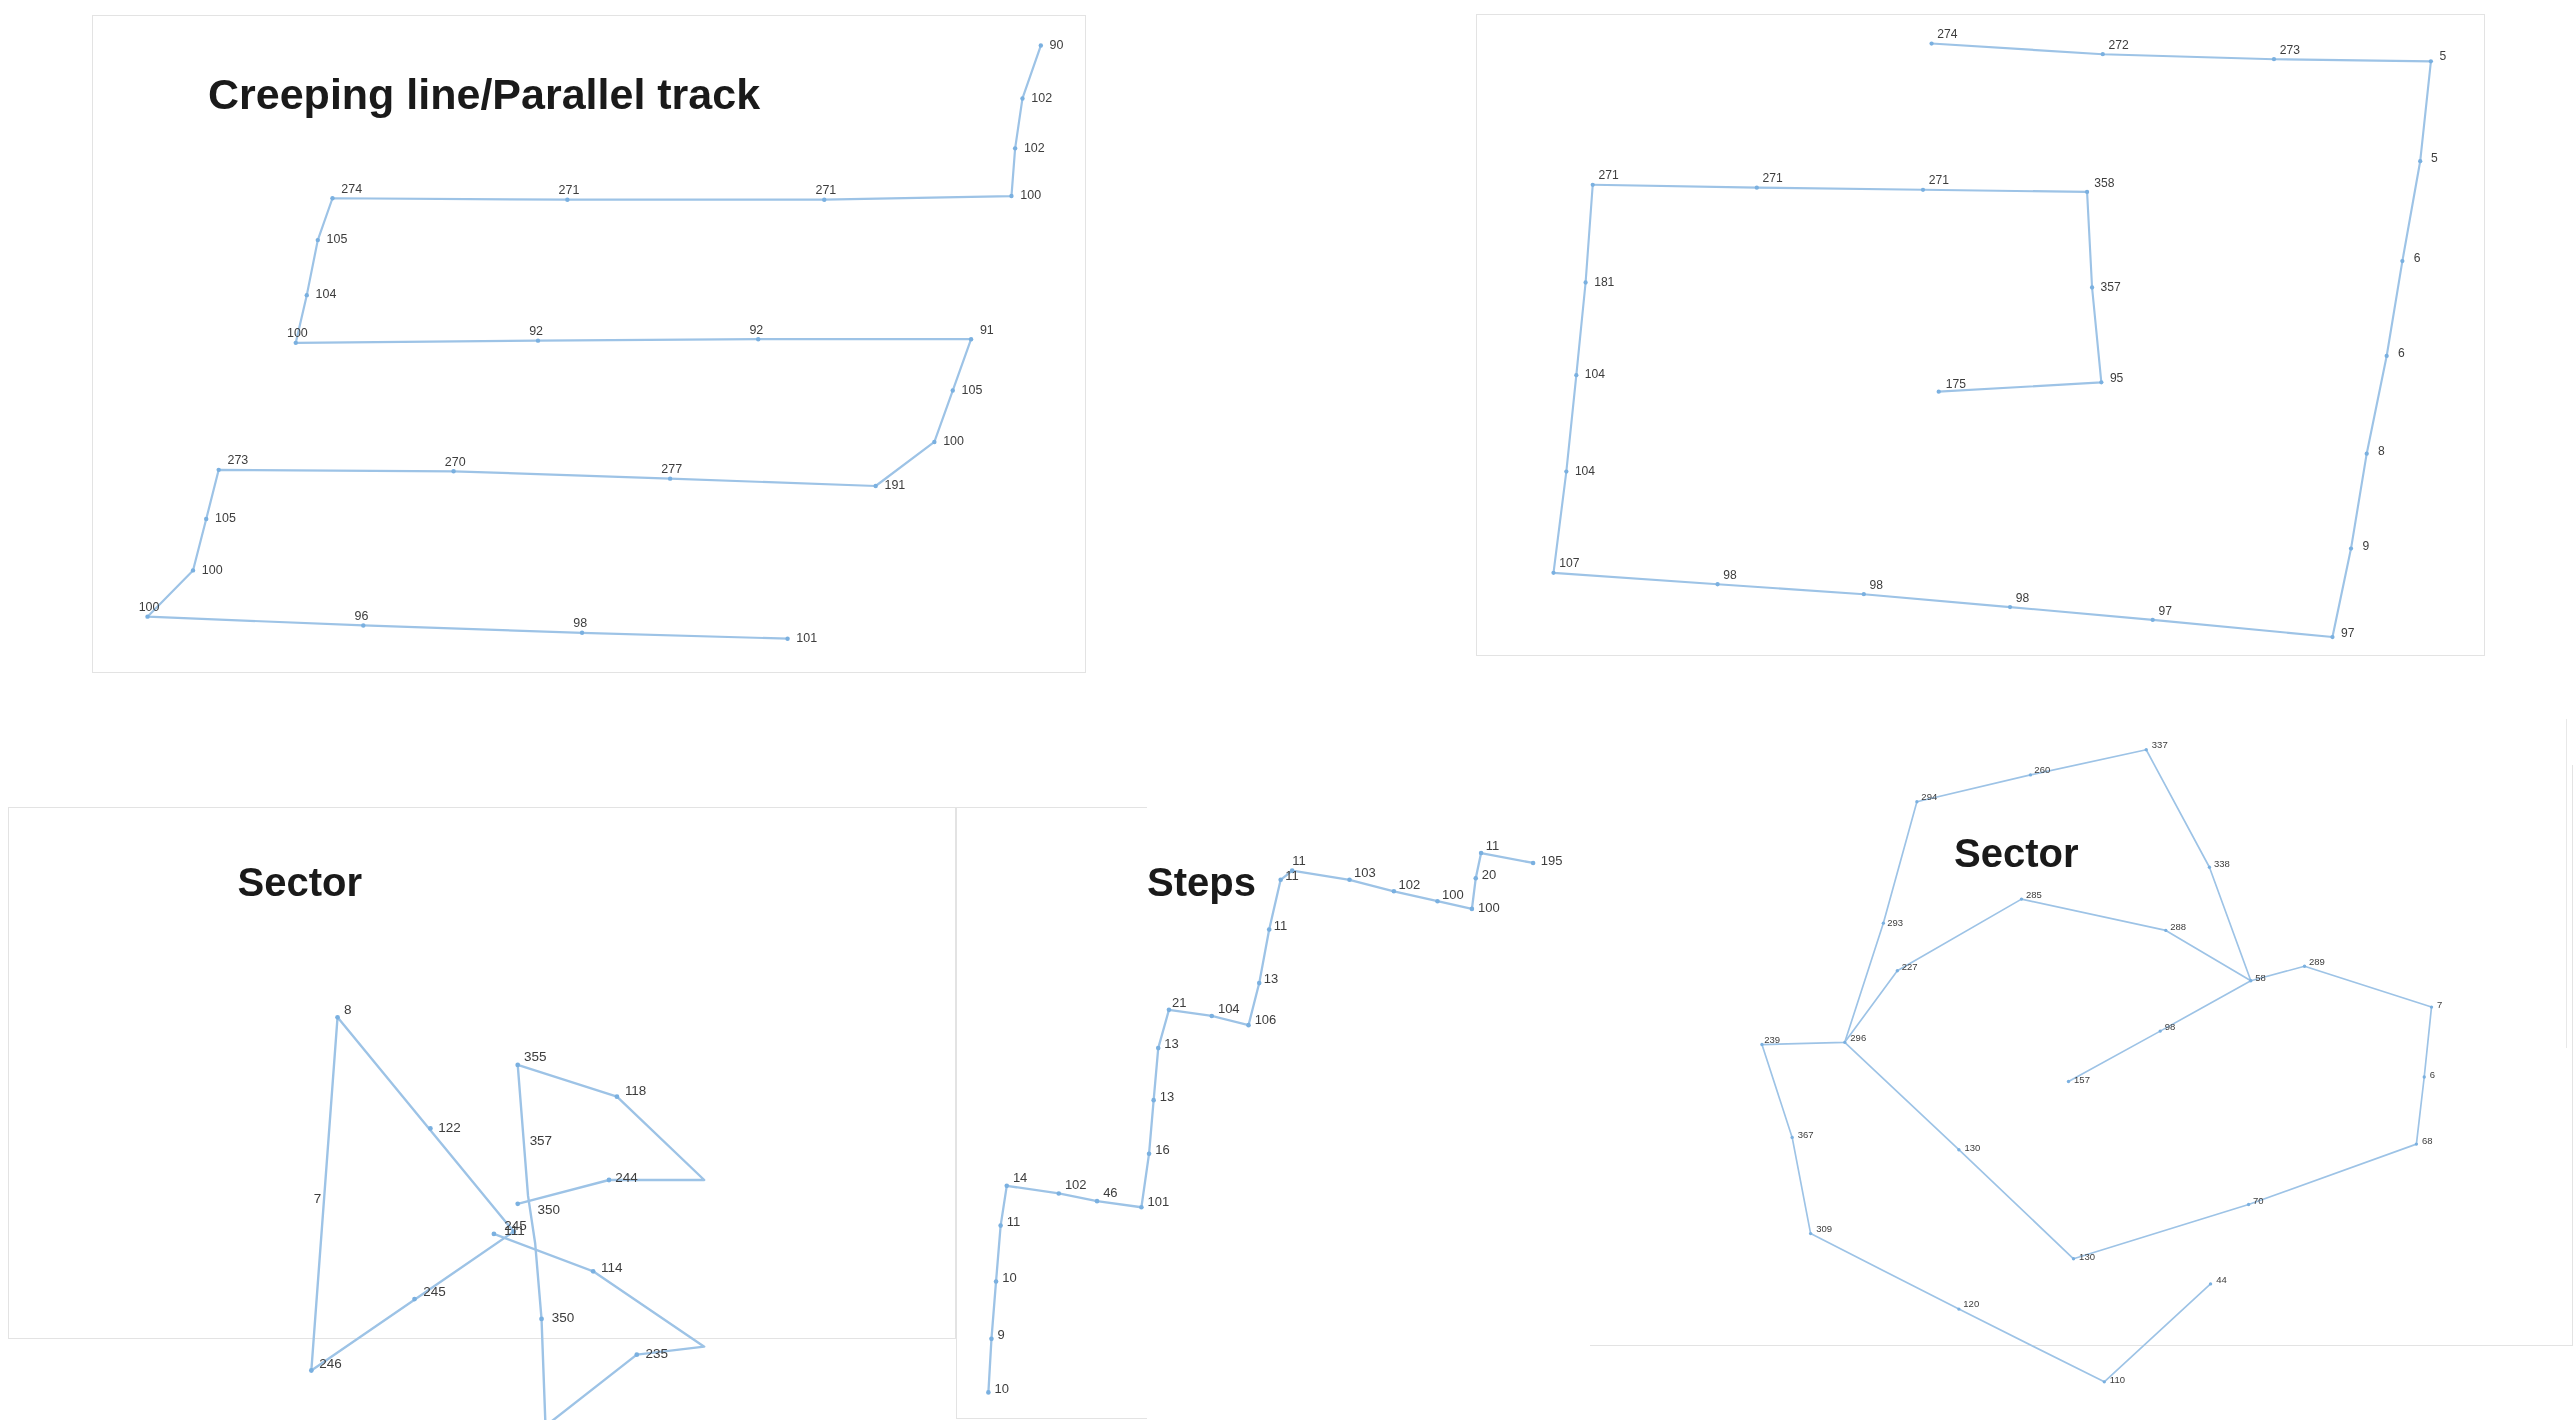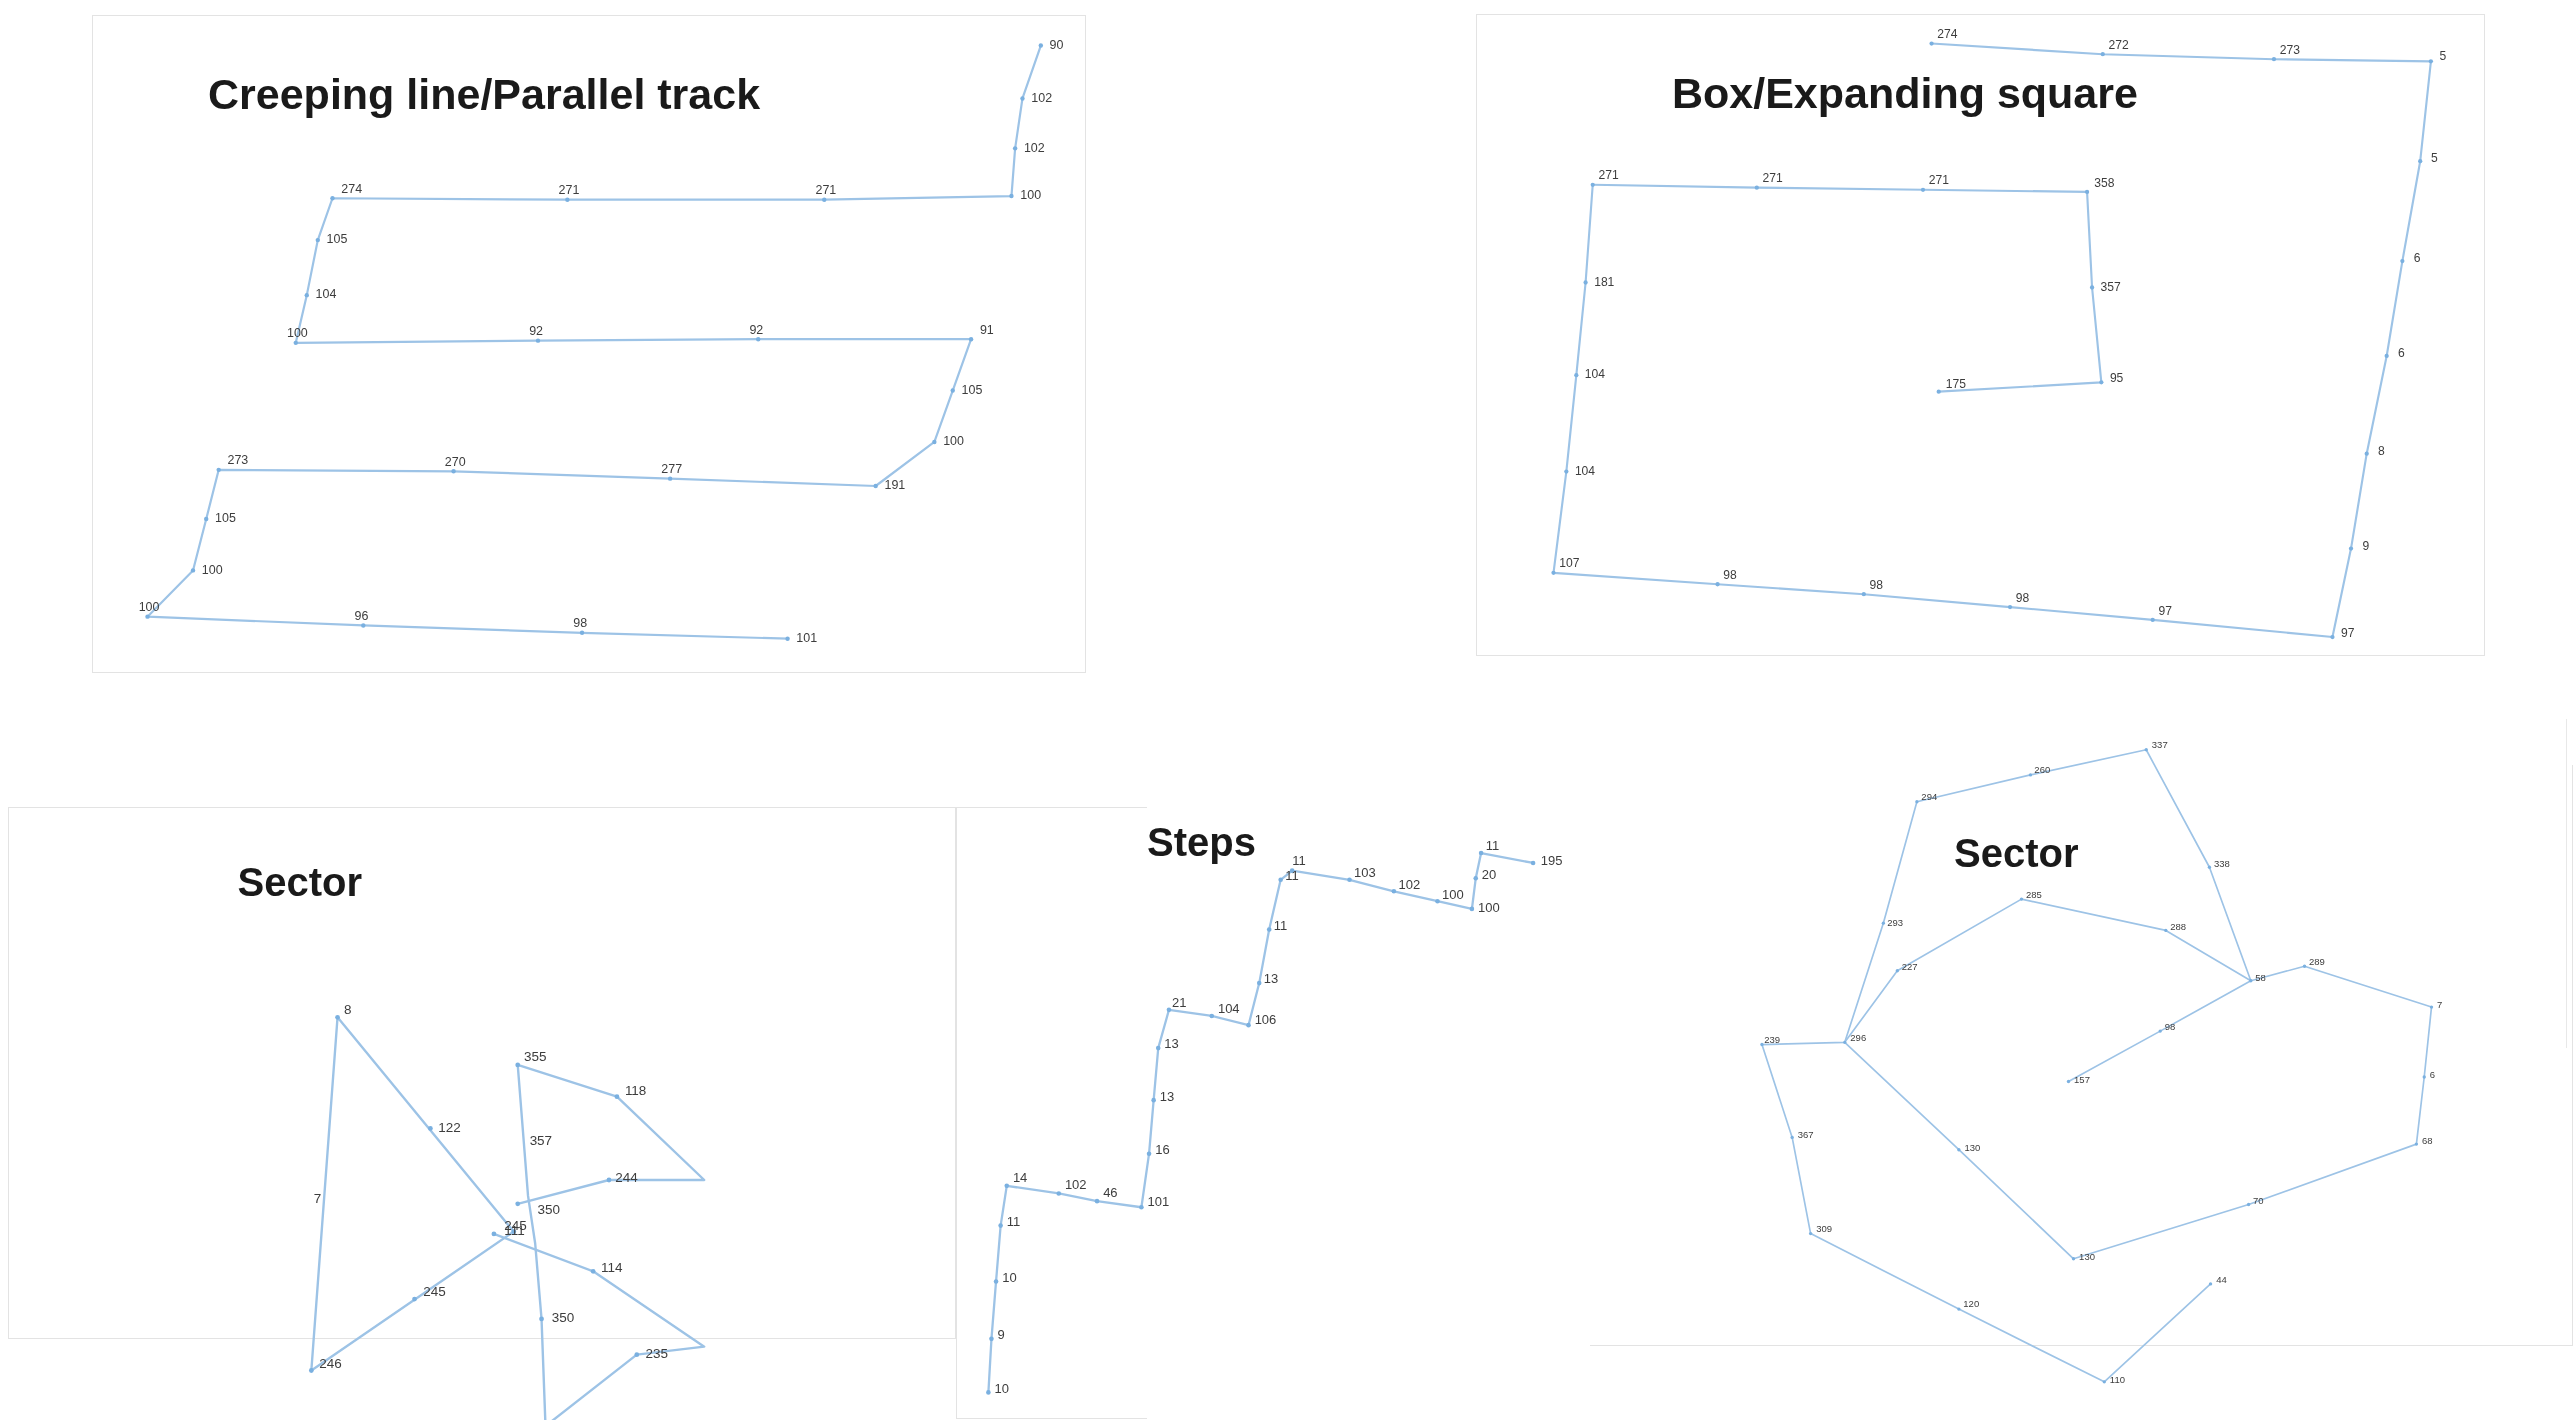--- a/index.html
+++ b/index.html
@@ -96,21 +96,20 @@
       <text class="lbl" x="242" y="755">100</text>
       <text class="lbl" x="156" y="806">100</text>
       <text class="lbl" x="450" y="818">96</text>
       <text class="lbl" x="748" y="828">98</text>
       <text class="lbl" x="1052" y="848">101</text>
     </g>
   </svg>
 </div>
 
 <div class="panel panel-border" style="left:1476px;top:13.8px;width:1009px;height:642px;">
-  <div class="panel-title" style="left:195px;top:57px;">Box/Expanding square</div>
 
   <svg width="1009" height="642" viewBox="0 0 1320 900">
     <polyline class="trk" points="590,40 830,55 1070,62 1290,65 1275,205 1250,345 1228,478
               1200,615 1178,748 1152,872 900,848 700,830 495,812 290,798 60,782
               78,640 92,505 105,375 115,238"></polyline>
     <polyline class="trk" points="115,238 345,242 578,245 808,248 815,382 828,515 600,528"></polyline>
     <g>
       <circle class="mkr" cx="590" cy="40" r="3"></circle>
       <circle class="mkr" cx="830" cy="55" r="3"></circle>
       <circle class="mkr" cx="1070" cy="62" r="3"></circle>
@@ -210,21 +209,21 @@
     <text class="lbl" x="288" y="545">111</text>
     <text class="lbl" x="410" y="592">114</text>
     <text class="lbl" x="348" y="655">350</text>
     <text class="lbl" x="466" y="700">235</text>
     <text class="lbl" x="350" y="790">235</text>
   </g>
 </svg>
 
 <div class="panel" style="left:956px;top:807px;width:191px;height:612px;border-left:0.8px solid #e3e3e3;border-top:0.8px solid #e3e3e3;border-bottom:0.8px solid #e3e3e3;">
 </div>
-<div class="panel-title" style="left:1147px;top:822px;font-size:40px;">Steps</div>
+<div class="panel-title" style="left:1147px;top:862px;font-size:40px;">Steps</div>
 
 <svg width="726" height="635" viewBox="0 0 780 830" style="left:910px;top:788px;">
   <polyline class="trk" points="18,790 22,720 28,645 34,572 42,520 110,530 160,540 218,548
             228,478 234,408 240,340 254,290 310,298 358,310
             372,255 385,185 400,120 415,108 490,120 548,135 605,148 650,158
             655,118 662,85 730,98"></polyline>
   <g>
     <circle class="mkr" cx="18" cy="790" r="3"></circle>
     <circle class="mkr" cx="22" cy="720" r="3"></circle>
     <circle class="mkr" cx="28" cy="645" r="3"></circle>

